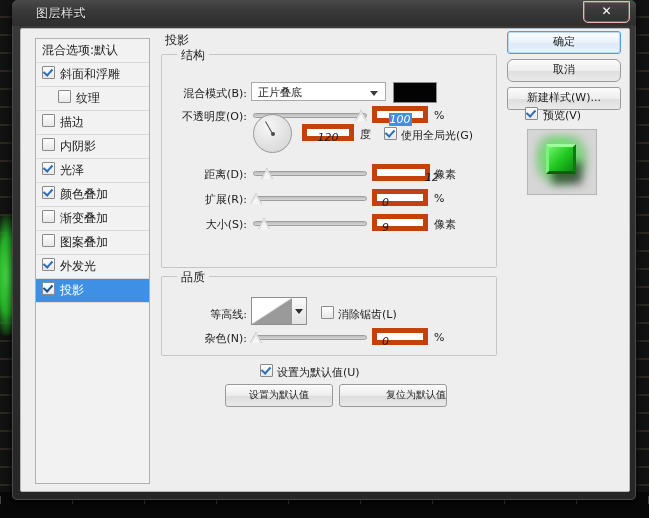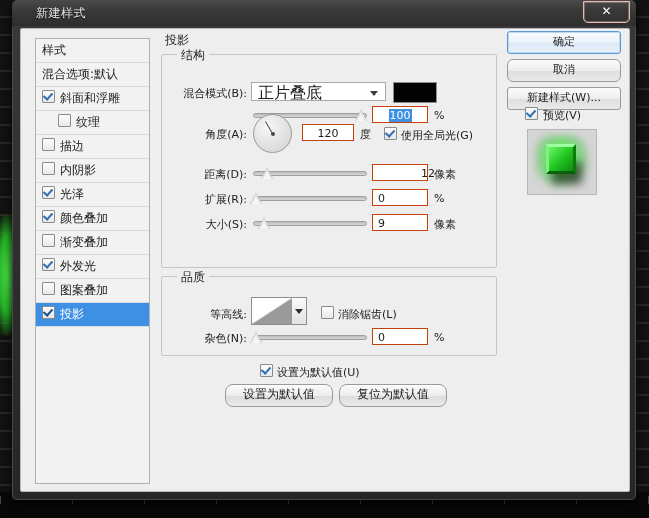--- a/index.html
+++ b/index.html
@@ -167,26 +167,27 @@
   .unit {
     position: absolute;
     font-size: 11px;
     color: #1c1c1c;
     white-space: nowrap;
   }
   .numfield {
     position: absolute;
     height: 17px;
     background: #ffffff;
-    border: 1px solid #c2410c;
+    border: 5px solid #c2410c;
     font-size: 11px;
     color: #1c1c1c;
     line-height: 17px;
     padding-left: 5px;
     box-sizing: border-box;
+    font-style: italic;
   }
   .numfield.sel {
     color: #ffffff;
   }
   .numfield.sel > span {
     background: #3d90e3;
     color: #ffffff;
     padding: 0 1px;
   }
   .numfield.center { text-align: center; padding-left: 0; }
@@ -220,21 +221,21 @@
     border-bottom:7px solid #f6f6f6;
   }
 
   
   #blend-combo {
     position: absolute;
     left: 94px; top: 44px;
     width: 135px; height: 19px;
     background: #ffffff;
     border: 1px solid #a9a9a9;
-    font-size: 16px;
+    font-size: 11px;
     color: #1c1c1c;
     line-height: 19px;
     padding-left: 6px;
     box-sizing: border-box;
     cursor: pointer;
   }
   #blend-arrow {
     position: absolute;
     right: 7px; top: 8px;
     width: 0; height: 0;
@@ -315,22 +316,22 @@
     cursor: pointer;
   }
   .inline-check .cb { margin-right: 4px; }
 
   
   .ps-btn {
     position: absolute;
     height: 21px;
     background: linear-gradient(180deg,#fbfbfb 0%,#ececec 50%,#dcdcdc 51%,#e9e9e9 100%);
     border: 1px solid #9a9a9a;
-    border-radius: 8px;
-    font-size: 12px;
+    border-radius: 3px;
+    font-size: 10px;
     color: #1c1c1c;
     text-align: center;
     line-height: 19px;
     cursor: pointer;
     box-shadow: 0 1px 0 rgba(255,255,255,0.7) inset;
   }
 
   
   #right {
     position: absolute;
@@ -401,67 +402,66 @@
 <body>
 
 <div id="desktop">
   <div id="desktop-green-blob"></div>
   <div id="desktop-bottom-ticks"></div>
 </div>
 
 <div id="window">
 
   <div id="titlebar">
-    <div id="title-text">新建样式</div>
+    <div id="title-text">图层样式</div>
     <div id="close-button">✕</div>
   </div>
 
   <div id="dialog-body">
 
     <div id="styles-panel">
-      <div class="style-row header">样式</div>
       <div class="style-row">混合选项:默认</div>
       <div id="style-rows">
           <div class="style-row"><span class="cb on"></span><span>斜面和浮雕</span></div>
           <div class="style-row sub"><span class="cb"></span><span>纹理</span></div>
           <div class="style-row"><span class="cb"></span><span>描边</span></div>
           <div class="style-row"><span class="cb"></span><span>内阴影</span></div>
           <div class="style-row"><span class="cb on"></span><span>光泽</span></div>
           <div class="style-row"><span class="cb on"></span><span>颜色叠加</span></div>
           <div class="style-row"><span class="cb"></span><span>渐变叠加</span></div>
+          <div class="style-row"><span class="cb"></span><span>图案叠加</span></div>
           <div class="style-row"><span class="cb on"></span><span>外发光</span></div>
-          <div class="style-row"><span class="cb"></span><span>图案叠加</span></div>
           <div class="style-row selected"><span class="cb on"></span><span>投影</span></div>
         </div>
     </div>
 
     <div id="center">
 
       <div class="section-title" style="left:4px; top:-6px;">投影</div>
 
       <div class="fieldset" style="left:4px; top:16px; width:334px; height:212px;"></div>
       <div class="section-title" style="left:20px; top:9px;">结构</div>
 
       <div class="lbl" style="left:0px; top:48px; width:90px;">混合模式(B):</div>
       <div id="blend-combo">
         <span>正片叠底</span>
         <span id="blend-arrow"></span>
       </div>
       <div id="shadow-color"></div>
 
+      <div class="lbl" style="left:0px; top:71px; width:90px;">不透明度(O):</div>
       <div class="slider" style="left:96px; top:70px; width:114px;">
         <div class="track"></div>
         <div class="thumb" style="left:102px;"></div>
       </div>
       <div class="numfield sel center" style="left:215px; top:68px; width:56px;">
         <span>100</span>
       </div>
       <div class="unit" style="left:277px; top:71px;">%</div>
 
-      <div class="lbl" style="left:0px; top:89px; width:90px;">角度(A):</div>
       <div id="angle-dial">
         <div id="angle-needle"></div>
         <div id="angle-center"></div>
       </div>
       <div class="numfield center" style="left:145px; top:86px; width:52px;">
         <span>120</span>
       </div>
       <div class="unit" style="left:203px; top:89px;">度</div>
       <div class="inline-check" style="left:227px; top:89px;">
         <span class="cb on"></span><span>使用全局光(G)</span>
@@ -514,21 +514,21 @@
       </div>
       <div class="numfield" style="left:215px; top:290px; width:56px;">
         <span>0</span>
       </div>
       <div class="unit" style="left:277px; top:293px;">%</div>
 
       <div class="inline-check" style="left:103px; top:326px;">
         <span class="cb on"></span><span>设置为默认值(U)</span>
       </div>
       <div class="ps-btn" style="left:68px; top:346px; width:106px;">设置为默认值</div>
-      <div class="ps-btn" style="left:182px; top:346px; width:106px;">复位为默认值</div>
+      <div class="ps-btn" style="left:182px; top:346px; width:106px;text-align:right;">复位为默认值</div>
     </div>
 
     <div id="right">
       <div class="rbtn primary" style="top:2px;">确定</div>
       <div class="rbtn" style="top:30px;border-radius:6px;">取消</div>
       <div class="rbtn" style="top:58px;">新建样式(W)...</div>
 
       <div id="preview-check">
         <span class="cb on"></span><span>预览(V)</span>
       </div>

